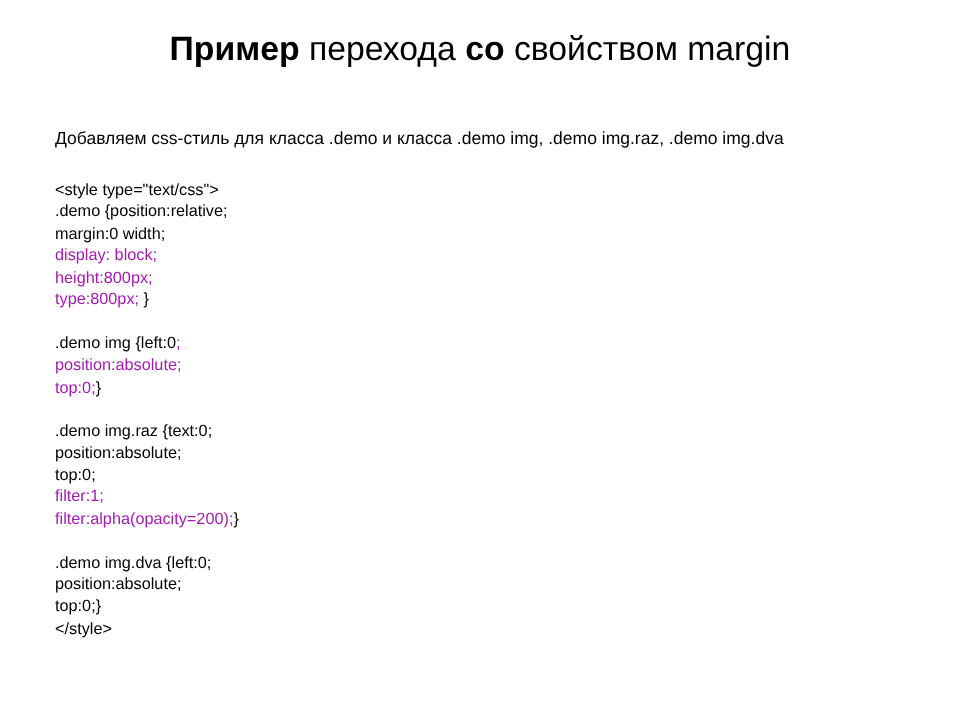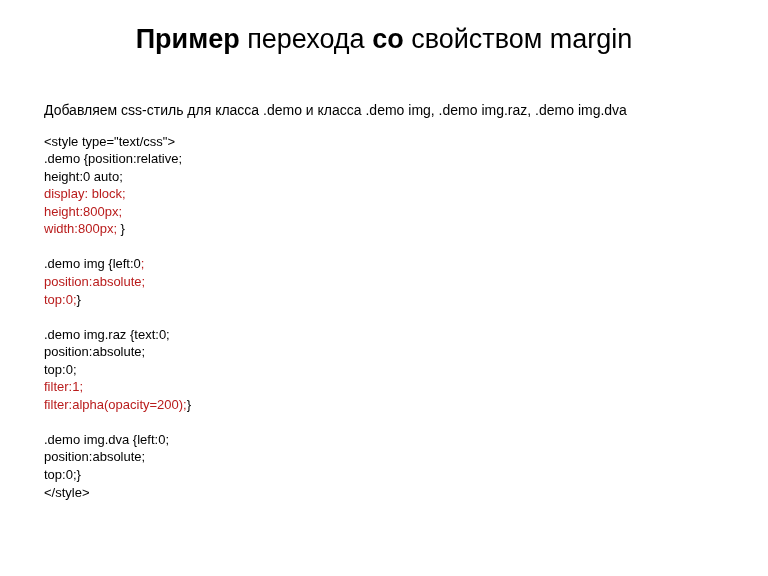--- a/index.html
+++ b/index.html
@@ -23,51 +23,51 @@
     font-weight: 400;
     text-align: center;
     color: #000;
   }
   h1.title .b {
     font-weight: 700;
   }
   .intro {
     font-size: 14px;
     line-height: 1.4;
-    margin-bottom: 12px;
+    margin-bottom: 22px;
     color: #000;
   }
   .code {
     font-size: 13px;
     line-height: 1.35;
     white-space: pre;
     font-family: Arial, Helvetica, sans-serif;
     color: #000;
   }
   .code .red {
-    color: #b91c1c;
+    color: #a21caf;
   }
 </style>
 </head>
 <body>
 
 <div class="slide">
 
   <h1 class="title">
     <span class="b">Пример</span><span> перехода </span><span class="b">со</span><span> свойством </span><span>margin</span>
   </h1>
 
   <div class="intro">Добавляем css-стиль для класса .demo и класса .demo img, .demo img.raz, .demo img.dva</div>
 
   <div class="code"><span>&lt;style type="text/css"&gt;</span>
 <span>.demo {position:relative;</span>
-<span>height:0 auto;</span>
+<span>margin:0 width;</span>
 <span class="red">display: block;</span>
 <span class="red">height:800px;</span>
-<span class="red">width:800px;</span><span> }</span>
+<span class="red">type:800px;</span><span> }</span>
 <span></span>
 <span>.demo img {left:0</span><span class="red">;</span>
 <span class="red">position:absolute;</span>
 <span class="red">top:0;</span><span>}</span>
 <span></span>
 <span>.demo img.raz {text:0;</span>
 <span>position:absolute;</span>
 <span>top:0;</span>
 <span class="red">filter:1;</span>
 <span class="red">filter:alpha(opacity=200);</span><span>}</span>

